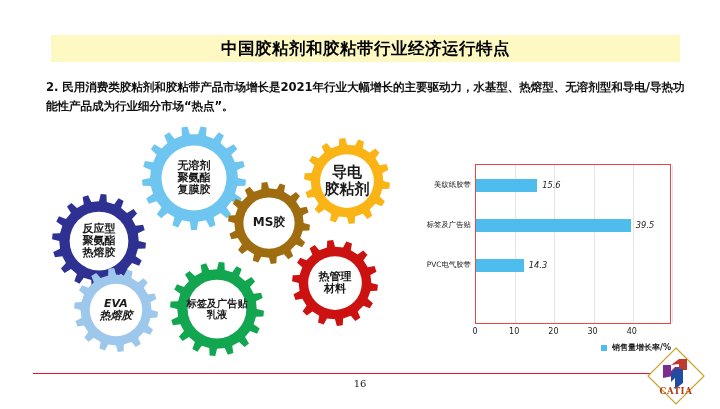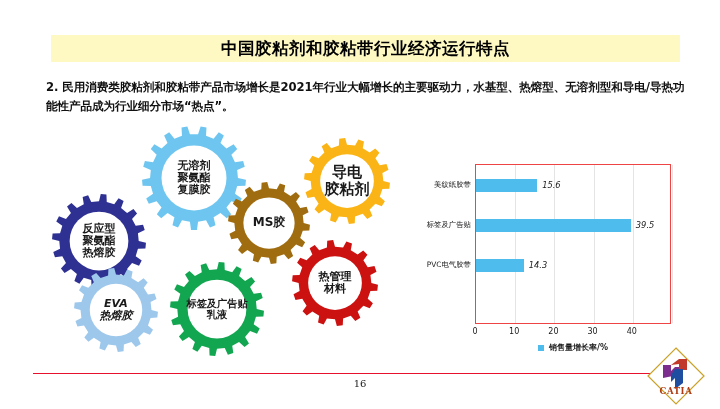--- a/index.html
+++ b/index.html
@@ -131,21 +131,21 @@
     top: 199px;
     transform: translateX(-50%);
     font-family: "DejaVu Sans", "Liberation Sans", sans-serif;
     font-size: 8px;
     color: #1a1a1a;
   }
   #chart-legend {
     position: absolute;
     left: 70px; top: 214px;
     width: 196px;
-    display: flex; align-items: center; justify-content: center;
+    display: flex; align-items: center; justify-content: flex-end;
     gap: 5px;
   }
   #chart-legend .swatch {
     width: 6px; height: 6px; background: #4FBCEE;
   }
   #chart-legend .legend-text {
     font-family: "DejaVu Sans", "Liberation Sans", sans-serif;
     font-size: 8px; font-weight: 700; color: #1a1a1a;
     white-space: nowrap;
   }

